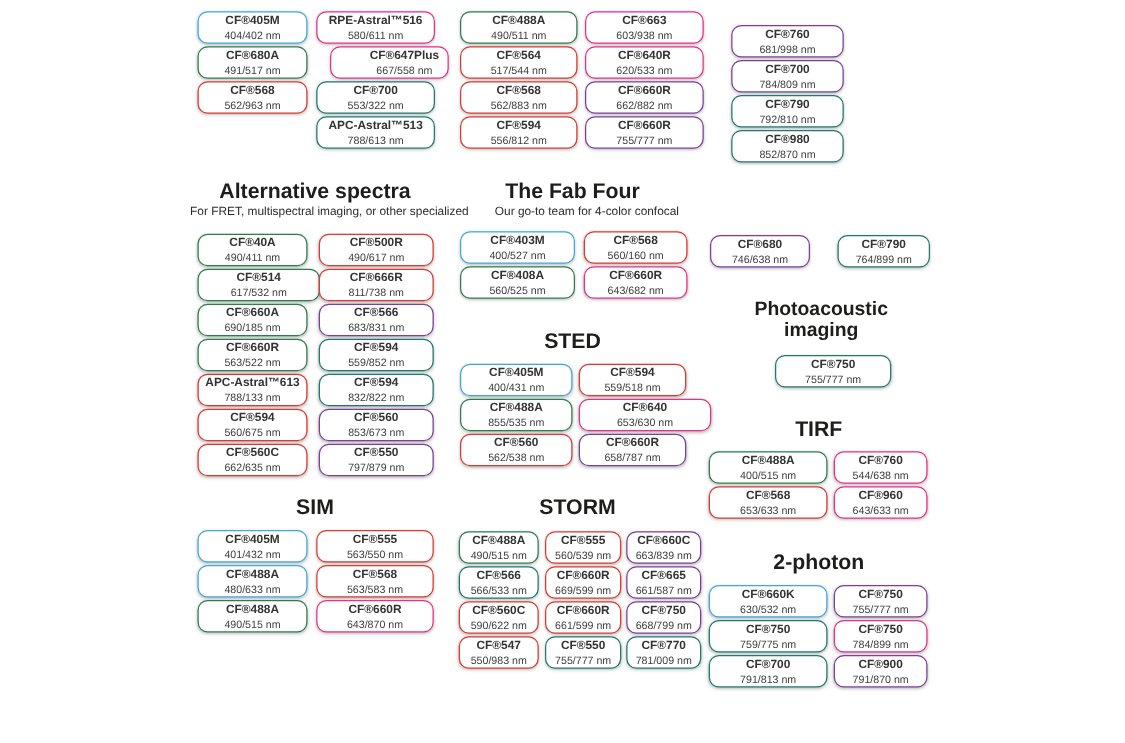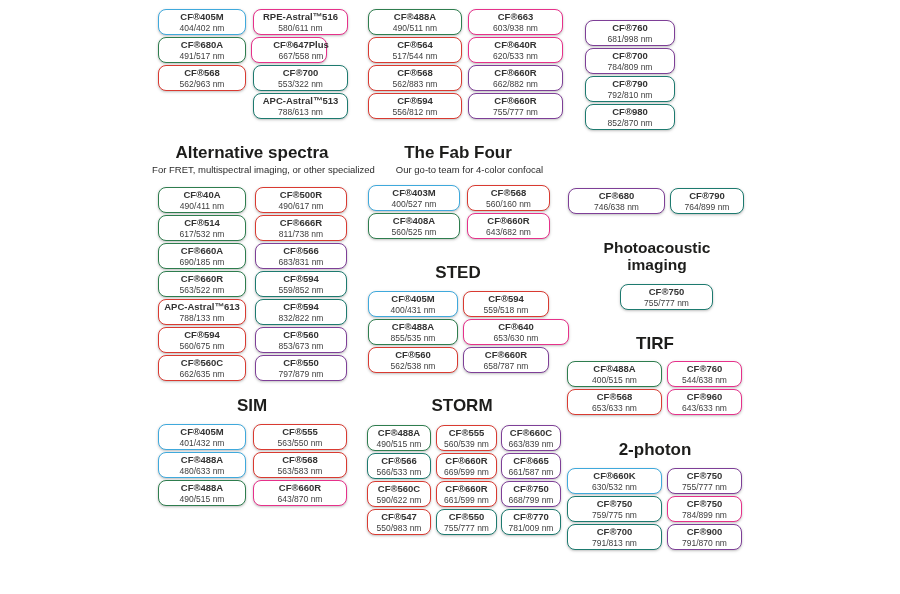--- a/index.html
+++ b/index.html
@@ -40,21 +40,21 @@
       <div class="dye-nm">491/517 nm</div>
     </div>
     <div class="dye-box" style="left: 158px; top: 65px; width: 88px; border-color: rgb(217, 58, 49);">
       <div class="dye-name">CF®568</div>
       <div class="dye-nm">562/963 nm</div>
     </div>
     <div class="dye-box" style="left: 253px; top: 9px; width: 95px; border-color: rgb(230, 49, 138);">
       <div class="dye-name">RPE-Astral™516</div>
       <div class="dye-nm">580/611 nm</div>
     </div>
-    <div class="dye-box" style="left: 251px; top: 37px; width: 76px; border-color: rgb(230, 49, 138); padding-left: 24px;">
+    <div class="dye-box" style="left: 264px; top: 37px; width: 95px; border-color: rgb(230, 49, 138); padding-left: 24px;">
       <div class="dye-name">CF®647Plus</div>
       <div class="dye-nm">667/558 nm</div>
     </div>
     <div class="dye-box" style="left: 253px; top: 65px; width: 95px; border-color: rgb(29, 122, 111);">
       <div class="dye-name">CF®700</div>
       <div class="dye-nm">553/322 nm</div>
     </div>
     <div class="dye-box" style="left: 253px; top: 93px; width: 95px; border-color: rgb(29, 122, 111);">
       <div class="dye-name">APC-Astral™513</div>
       <div class="dye-nm">788/613 nm</div>
@@ -106,21 +106,21 @@
     <div class="dye-box" style="left: 585px; top: 104px; width: 90px; border-color: rgb(29, 122, 111); justify-content: center;">
       <div class="dye-name">CF®980</div>
       <div class="dye-nm">852/870 nm</div>
     </div>
     <div class="sec-heading" style="left: 252px; top: 144px;">Alternative spectra</div>
     <div class="sec-sub" style="left: 252px; top: 164px;">For FRET, multispectral imaging, or other specialized</div>
     <div class="dye-box" style="left: 158px; top: 187px; width: 88px; border-color: rgb(46, 125, 78);">
       <div class="dye-name">CF®40A</div>
       <div class="dye-nm">490/411 nm</div>
     </div>
-    <div class="dye-box" style="left: 158px; top: 215px; width: 88px; border-color: rgb(46, 125, 78);">
+    <div class="dye-box" style="left: 158px; top: 215px; width: 98px; border-color: rgb(46, 125, 78);">
       <div class="dye-name">CF®514</div>
       <div class="dye-nm">617/532 nm</div>
     </div>
     <div class="dye-box" style="left: 158px; top: 243px; width: 88px; border-color: rgb(46, 125, 78);">
       <div class="dye-name">CF®660A</div>
       <div class="dye-nm">690/185 nm</div>
     </div>
     <div class="dye-box" style="left: 158px; top: 271px; width: 88px; border-color: rgb(46, 125, 78);">
       <div class="dye-name">CF®660R</div>
       <div class="dye-nm">563/522 nm</div>
@@ -275,21 +275,21 @@
       <div class="dye-nm">661/587 nm</div>
     </div>
     <div class="dye-box" style="left: 501px; top: 481px; width: 60px; border-color: rgb(126, 63, 151);">
       <div class="dye-name">CF®750</div>
       <div class="dye-nm">668/799 nm</div>
     </div>
     <div class="dye-box" style="left: 501px; top: 509px; width: 60px; border-color: rgb(29, 122, 111);">
       <div class="dye-name">CF®770</div>
       <div class="dye-nm">781/009 nm</div>
     </div>
-    <div class="dye-box" style="left: 568px; top: 188px; width: 97px; border-color: rgb(126, 63, 151);">
+    <div class="dye-box" style="left: 568px; top: 188px; width: 80px; border-color: rgb(126, 63, 151);">
       <div class="dye-name">CF®680</div>
       <div class="dye-nm">746/638 nm</div>
     </div>
     <div class="dye-box" style="left: 670px; top: 188px; width: 74px; border-color: rgb(29, 122, 111);">
       <div class="dye-name">CF®790</div>
       <div class="dye-nm">764/899 nm</div>
     </div>
     <div class="sec-heading wrap" style="left: 657px; top: 240px; text-align: center;">Photoacoustic imaging</div>
     <div class="dye-box" style="left: 620px; top: 284px; width: 93px; border-color: rgb(29, 122, 111);">
       <div class="dye-name">CF®750</div>

